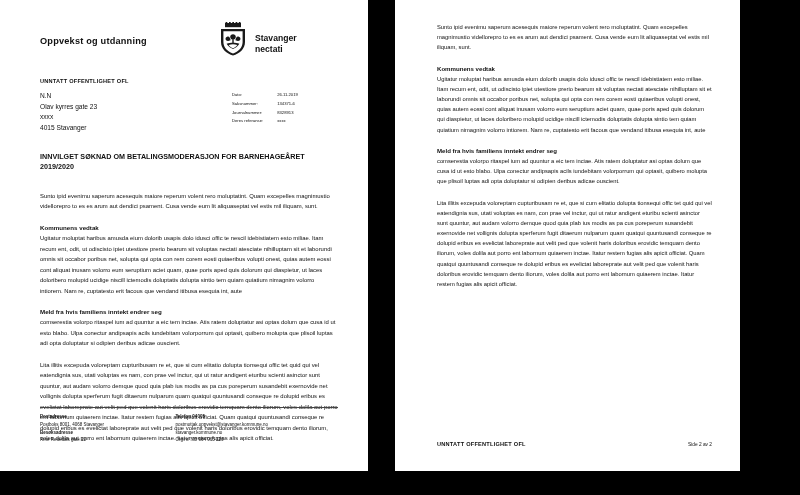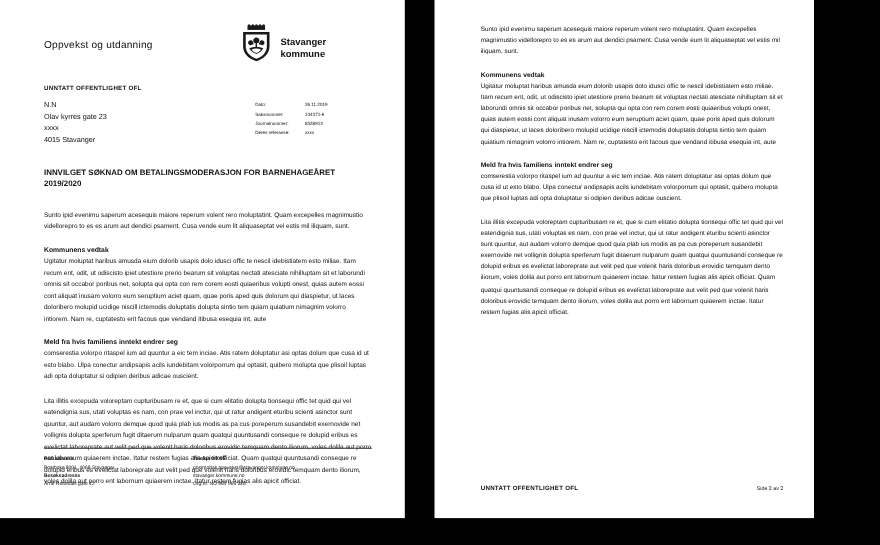--- a/index.html
+++ b/index.html
@@ -13,21 +13,21 @@
   .page{
     position:absolute;top:0;background:#ffffff;height:471px;
     box-sizing:border-box;overflow:hidden;
   }
   .page-1{left:0;width:368px;padding:22px 30px 0 40px;}
   .page-2{left:395px;width:345px;padding:22px 28px 0 42px;}
 
   
   .letterhead{position:relative;height:50px;}
   .dept-title{
-    font-size:9.2px;font-weight:normal;letter-spacing:.2px;color:#111;
+    font-size:9.2px;font-weight:bold;letter-spacing:.2px;color:#111;
     position:absolute;left:0;top:14px;
   }
   .brandblock{position:absolute;left:178px;top:0;display:flex;align-items:flex-end;gap:7px;}
   .crest{width:30px;height:34px;display:block;}
   .brandtext{font-size:8.6px;font-weight:bold;line-height:1.35;color:#111;}
 
   
   .addr-area{position:relative;margin-top:6px;height:60px;}
   .secrecy{font-size:5.6px;font-weight:bold;letter-spacing:.25px;color:#111;margin-bottom:7px;}
   .recipient{font-size:6.6px;line-height:1.62;color:#111;}
@@ -91,21 +91,21 @@
             <path d="M15 12.2 C13.4 12.2 12.2 13.4 12.2 14.8 C12.2 16 12.9 16.6 13.3 17.2 L16.7 17.2 C17.1 16.6 17.8 16 17.8 14.8 C17.8 13.4 16.6 12.2 15 12.2 Z" fill="#1a1a1a"></path>
             <path d="M9.6 14.6 C8.2 14.9 7.3 16.1 7.6 17.3 C7.9 18.5 9 19.2 10.2 19 L12.6 18.2 C12.4 17.4 12.3 16.5 11.8 15.7 C11.3 14.9 10.5 14.4 9.6 14.6 Z" fill="#1a1a1a"></path>
             <path d="M20.4 14.6 C21.8 14.9 22.7 16.1 22.4 17.3 C22.1 18.5 21 19.2 19.8 19 L17.4 18.2 C17.6 17.4 17.7 16.5 18.2 15.7 C18.7 14.9 19.5 14.4 20.4 14.6 Z" fill="#1a1a1a"></path>
             <rect x="14.3" y="17" width="1.4" height="5.4" fill="#1a1a1a"></rect>
             <path d="M8.6 21.8 C10.6 21 12.7 20.7 15 20.7 C17.3 20.7 19.4 21 21.4 21.8 C19.8 24.4 17.6 26 15 27 C12.4 26 10.2 24.4 8.6 21.8 Z" fill="#1a1a1a"></path>
             <path d="M10.7 22.9 C12.1 22.4 13.5 22.2 15 22.2 C16.5 22.2 17.9 22.4 19.3 22.9 C18.1 24.6 16.7 25.6 15 26.2 C13.3 25.6 11.9 24.6 10.7 22.9 Z" fill="#ffffff"></path>
           </svg>
         </span>
         <div class="brandtext">
           <div>Stavanger</div>
-          <div>kommune</div>
+          <div>nectati</div>
         </div>
       </div>
     </div>
 
     <div class="addr-area">
       <div class="secrecy">UNNTATT OFFENTLIGHET OFL</div>
       <div class="recipient">
         <div>N.N</div>
         <div>Olav kyrres gate 23</div>
         <div>xxxx</div>

